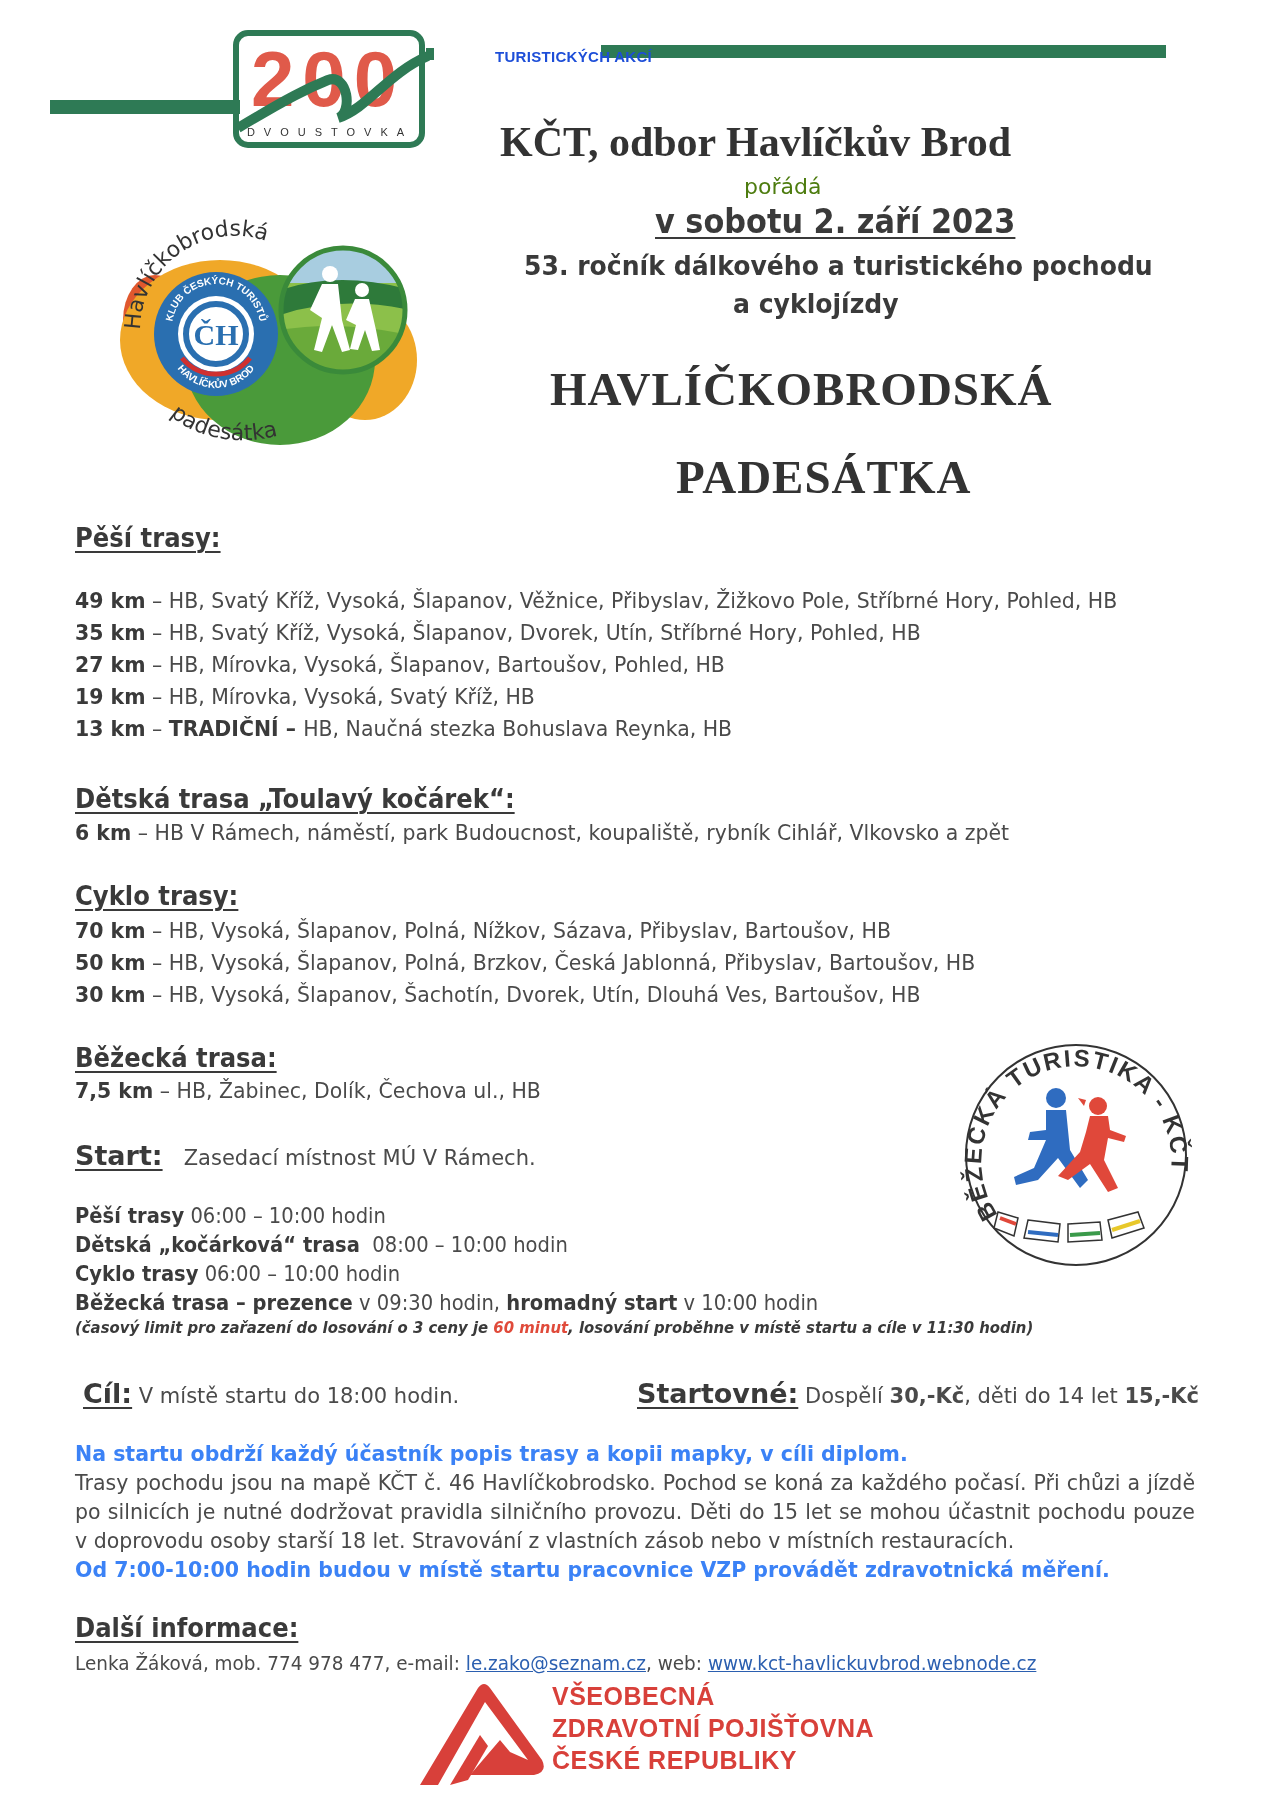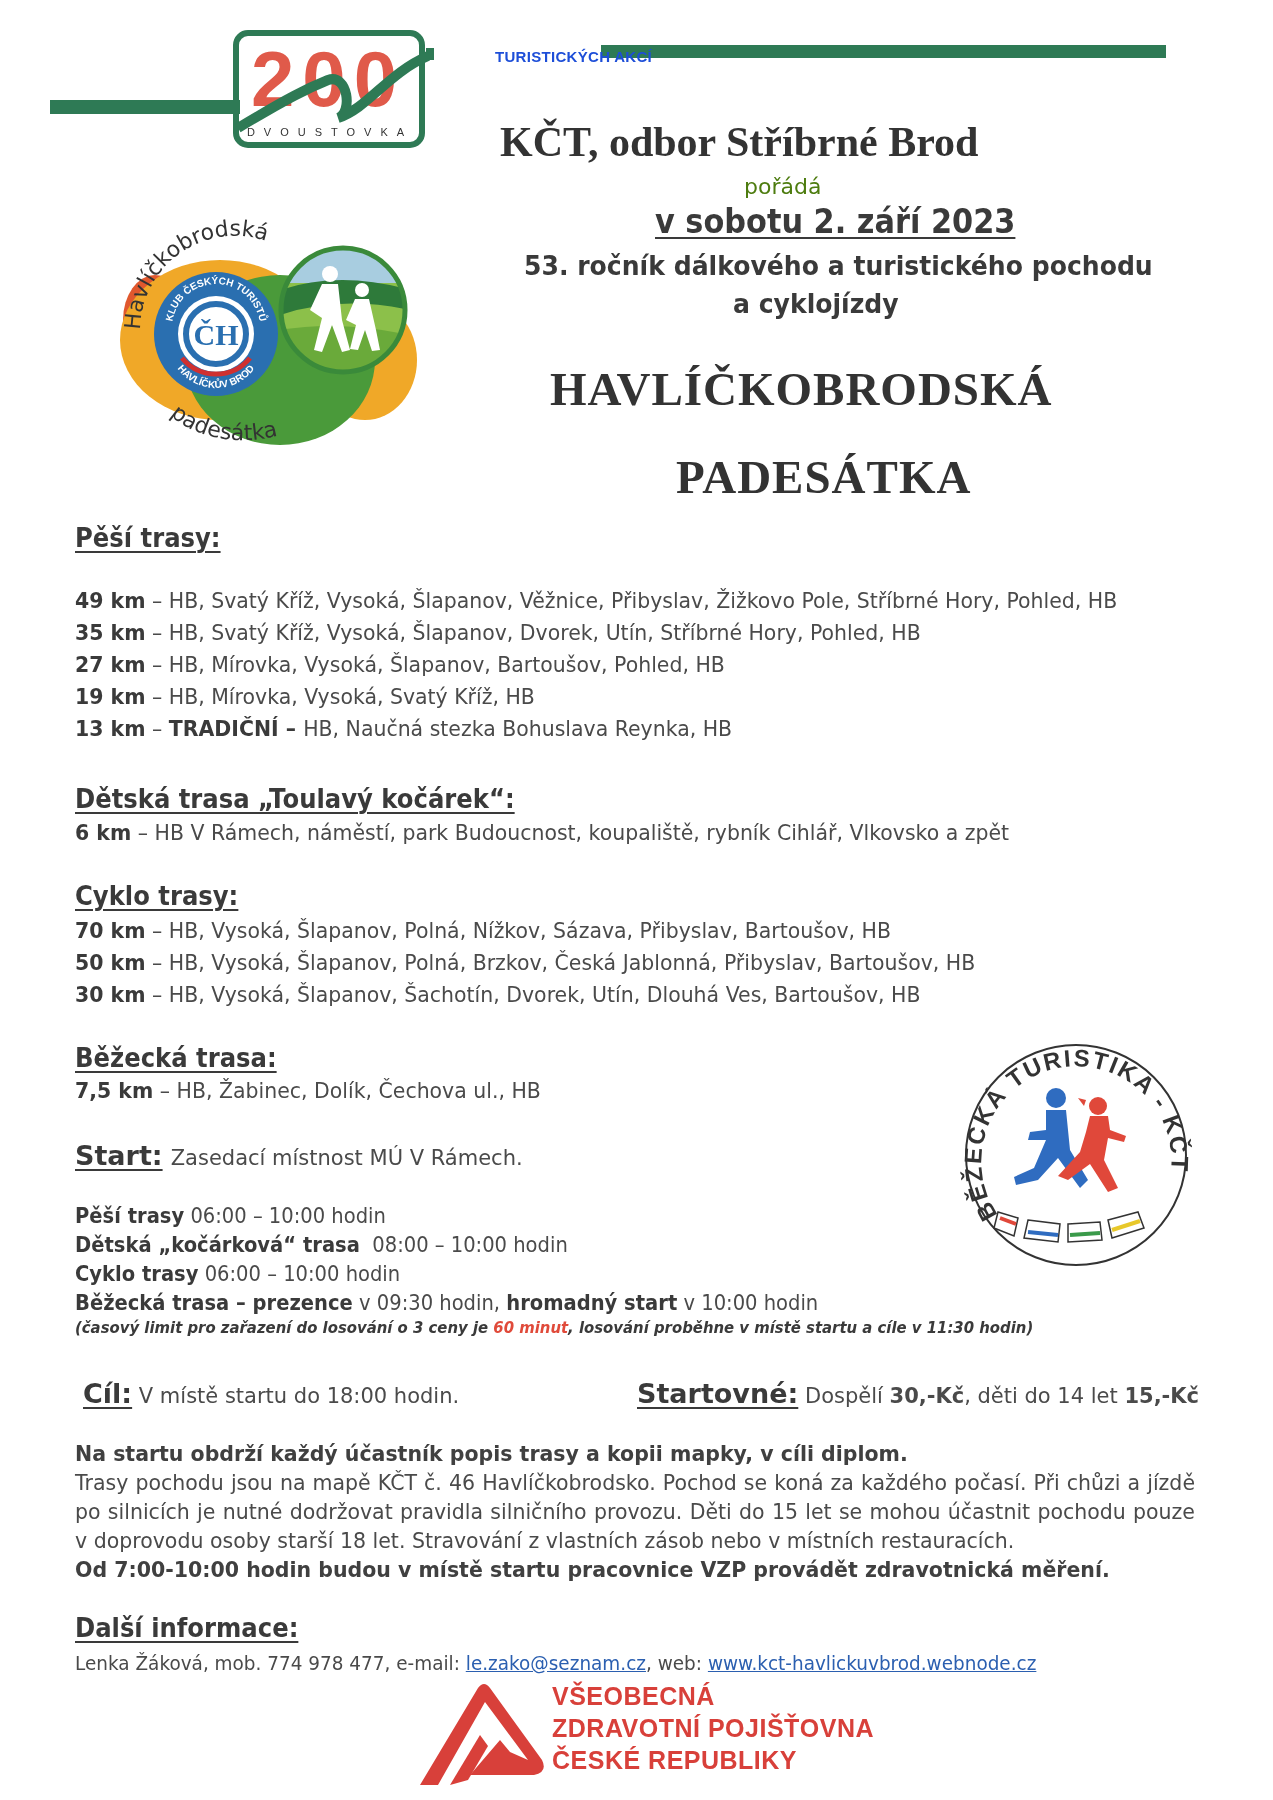--- a/index.html
+++ b/index.html
@@ -42,21 +42,21 @@
     .sched b { color: #3a3a3a; }
     #note { left: 75px; top: 1318px; font-size: 16px; font-style: italic; font-weight: bold; color: #3a3a3a; white-space: nowrap; transform: scaleX(0.93); transform-origin: left; }
     #note .red { color: #e04a3a; }
 
     #finish { left: 83px; top: 1378px; }
     #fee { left: 637px; top: 1378px; }
     .inl-h { font-weight: bold; font-size: 27px; text-decoration: underline; text-decoration-thickness: 2px; text-underline-offset: 4px; color: #3a3a3a; }
     .inl { font-size: 21px; color: #4a4a4a; white-space: nowrap; }
 
     #info { left: 75px; top: 1440px; width: 1120px; font-size: 20.5px; color: #4a4a4a; line-height: 29px; }
-    #info .b { font-weight: bold; color: #404040; }
+    #info .b { font-weight: bold; color: #3b82f6; }
     #info .just { text-align: justify; }
 
     #more-h { left: 75px; top: 1612px; }
     #contact { left: 75px; top: 1652px; font-size: 19px; color: #4a4a4a; white-space: nowrap; transform: scaleX(0.97); transform-origin: left; }
     #contact a { color: #2b5fb0; text-decoration: underline; }
 
     #run-logo { left: 958px; top: 1040px; width: 236px; height: 230px; }
     #vzp-logo { left: 410px; top: 1680px; width: 140px; height: 110px; }
     .vzp-txt { left: 552px; font-family: "Liberation Sans", sans-serif; font-weight: bold; font-size: 25px; color: #d8403a; letter-spacing: 0.5px; }
   </style>
@@ -67,21 +67,21 @@
   <rect x="2" y="72" width="190" height="14" fill="#2e7a55"></rect>
   <rect x="188" y="5" width="186" height="112" rx="12" fill="none" stroke="#2e7a55" stroke-width="6"></rect>
   <text x="280" y="78" text-anchor="middle" font-family="Liberation Sans, sans-serif" font-weight="bold" font-size="78" fill="#e05a4a" letter-spacing="8">200</text>
   <path d="M190 100 C 240 70, 260 60, 280 52 C 300 45, 305 85, 290 90 C 320 80, 340 45, 380 28" fill="none" stroke="#2e7a55" stroke-width="10"></path>
   <text x="282" y="108" text-anchor="middle" font-family="Liberation Sans, sans-serif" font-size="11" fill="#333" letter-spacing="9">DVOUSTOVKA</text>
   <rect x="378" y="20" width="8" height="12" fill="#2e7a55"></rect>
   <rect x="553" y="17" width="565" height="13" fill="#2e7a55"></rect>
 </svg>
 <div class="abs tur-akci">TURISTICKÝCH AKCÍ</div>
 
-<div id="org-title" class="abs serif-title">KČT, odbor Stříbrné Brod</div>
+<div id="org-title" class="abs serif-title">KČT, odbor Havlíčkův Brod</div>
 <div id="poradal" class="abs">pořádá</div>
 <div id="date" class="abs">v sobotu 2. září 2023</div>
 <div id="edition1" class="abs">53. ročník dálkového a turistického pochodu</div>
 <div id="edition2" class="abs">a cyklojízdy</div>
 <div id="event1" class="abs serif-title">HAVLÍČKOBRODSKÁ</div>
 <div id="event2" class="abs serif-title">PADESÁTKA</div>
 
 <svg id="club-logo" class="abs" viewBox="0 0 310 270">
   <defs>
     <path id="arcTop" d="M 30 120 A 95 95 0 0 1 175 40"></path>
@@ -133,21 +133,21 @@
 <div id="cycle-h" class="abs section-h">Cyklo trasy:</div>
 <div class="abs line cond" style="left:75px;top:918px"><b>70 km</b><span> – </span><span>HB, Vysoká, Šlapanov, Polná, Nížkov, Sázava, Přibyslav,  Bartoušov, HB</span></div>
 <div class="abs line cond" style="left:75px;top:950px"><b>50 km</b><span> – </span><span>HB, Vysoká, Šlapanov, Polná, Brzkov, Česká Jablonná, Přibyslav, Bartoušov, HB</span></div>
 <div class="abs line cond" style="left:75px;top:982px"><b>30 km</b><span> – </span><span>HB, Vysoká, Šlapanov, Šachotín, Dvorek, Utín, Dlouhá Ves, Bartoušov, HB</span></div>
 
 <div id="run-h" class="abs section-h">Běžecká trasa:</div>
 <div id="run-row" class="abs line cond"><b>7,5 km</b><span> – </span><span>HB, Žabinec, Dolík, Čechova ul., HB</span></div>
 
 <div id="start-row" class="abs">
   <span class="section-h" style="transform:none">Start:</span>
-  <span class="inl" style="margin-left:3px">Zasedací místnost MÚ V Rámech.</span>
+  <span class="inl" style="margin-left:16px">Zasedací místnost MÚ V Rámech.</span>
 </div>
 
 <div class="abs sched cond" style="top:1204px"><b>Pěší trasy</b><span> 06:00 – 10:00 hodin</span></div>
 <div class="abs sched cond" style="top:1233px"><b>Dětská „kočárková“ trasa</b><span style="white-space:pre">  08:00 – 10:00 hodin</span></div>
 <div class="abs sched cond" style="top:1262px"><b>Cyklo trasy</b><span> 06:00 – 10:00 hodin</span></div>
 <div class="abs sched cond" style="top:1291px"><b>Běžecká trasa – prezence</b><span> v 09:30 hodin, </span><b>hromadný start</b><span> v 10:00 hodin</span></div>
 <div id="note" class="abs"><span>(časový limit pro zařazení do losování o 3 ceny je </span><span class="red">60 minut</span><span>, losování proběhne v místě startu a cíle v 11:30 hodin)</span></div>
 
 <svg id="run-logo" class="abs" viewBox="0 0 236 230">
   <defs>

